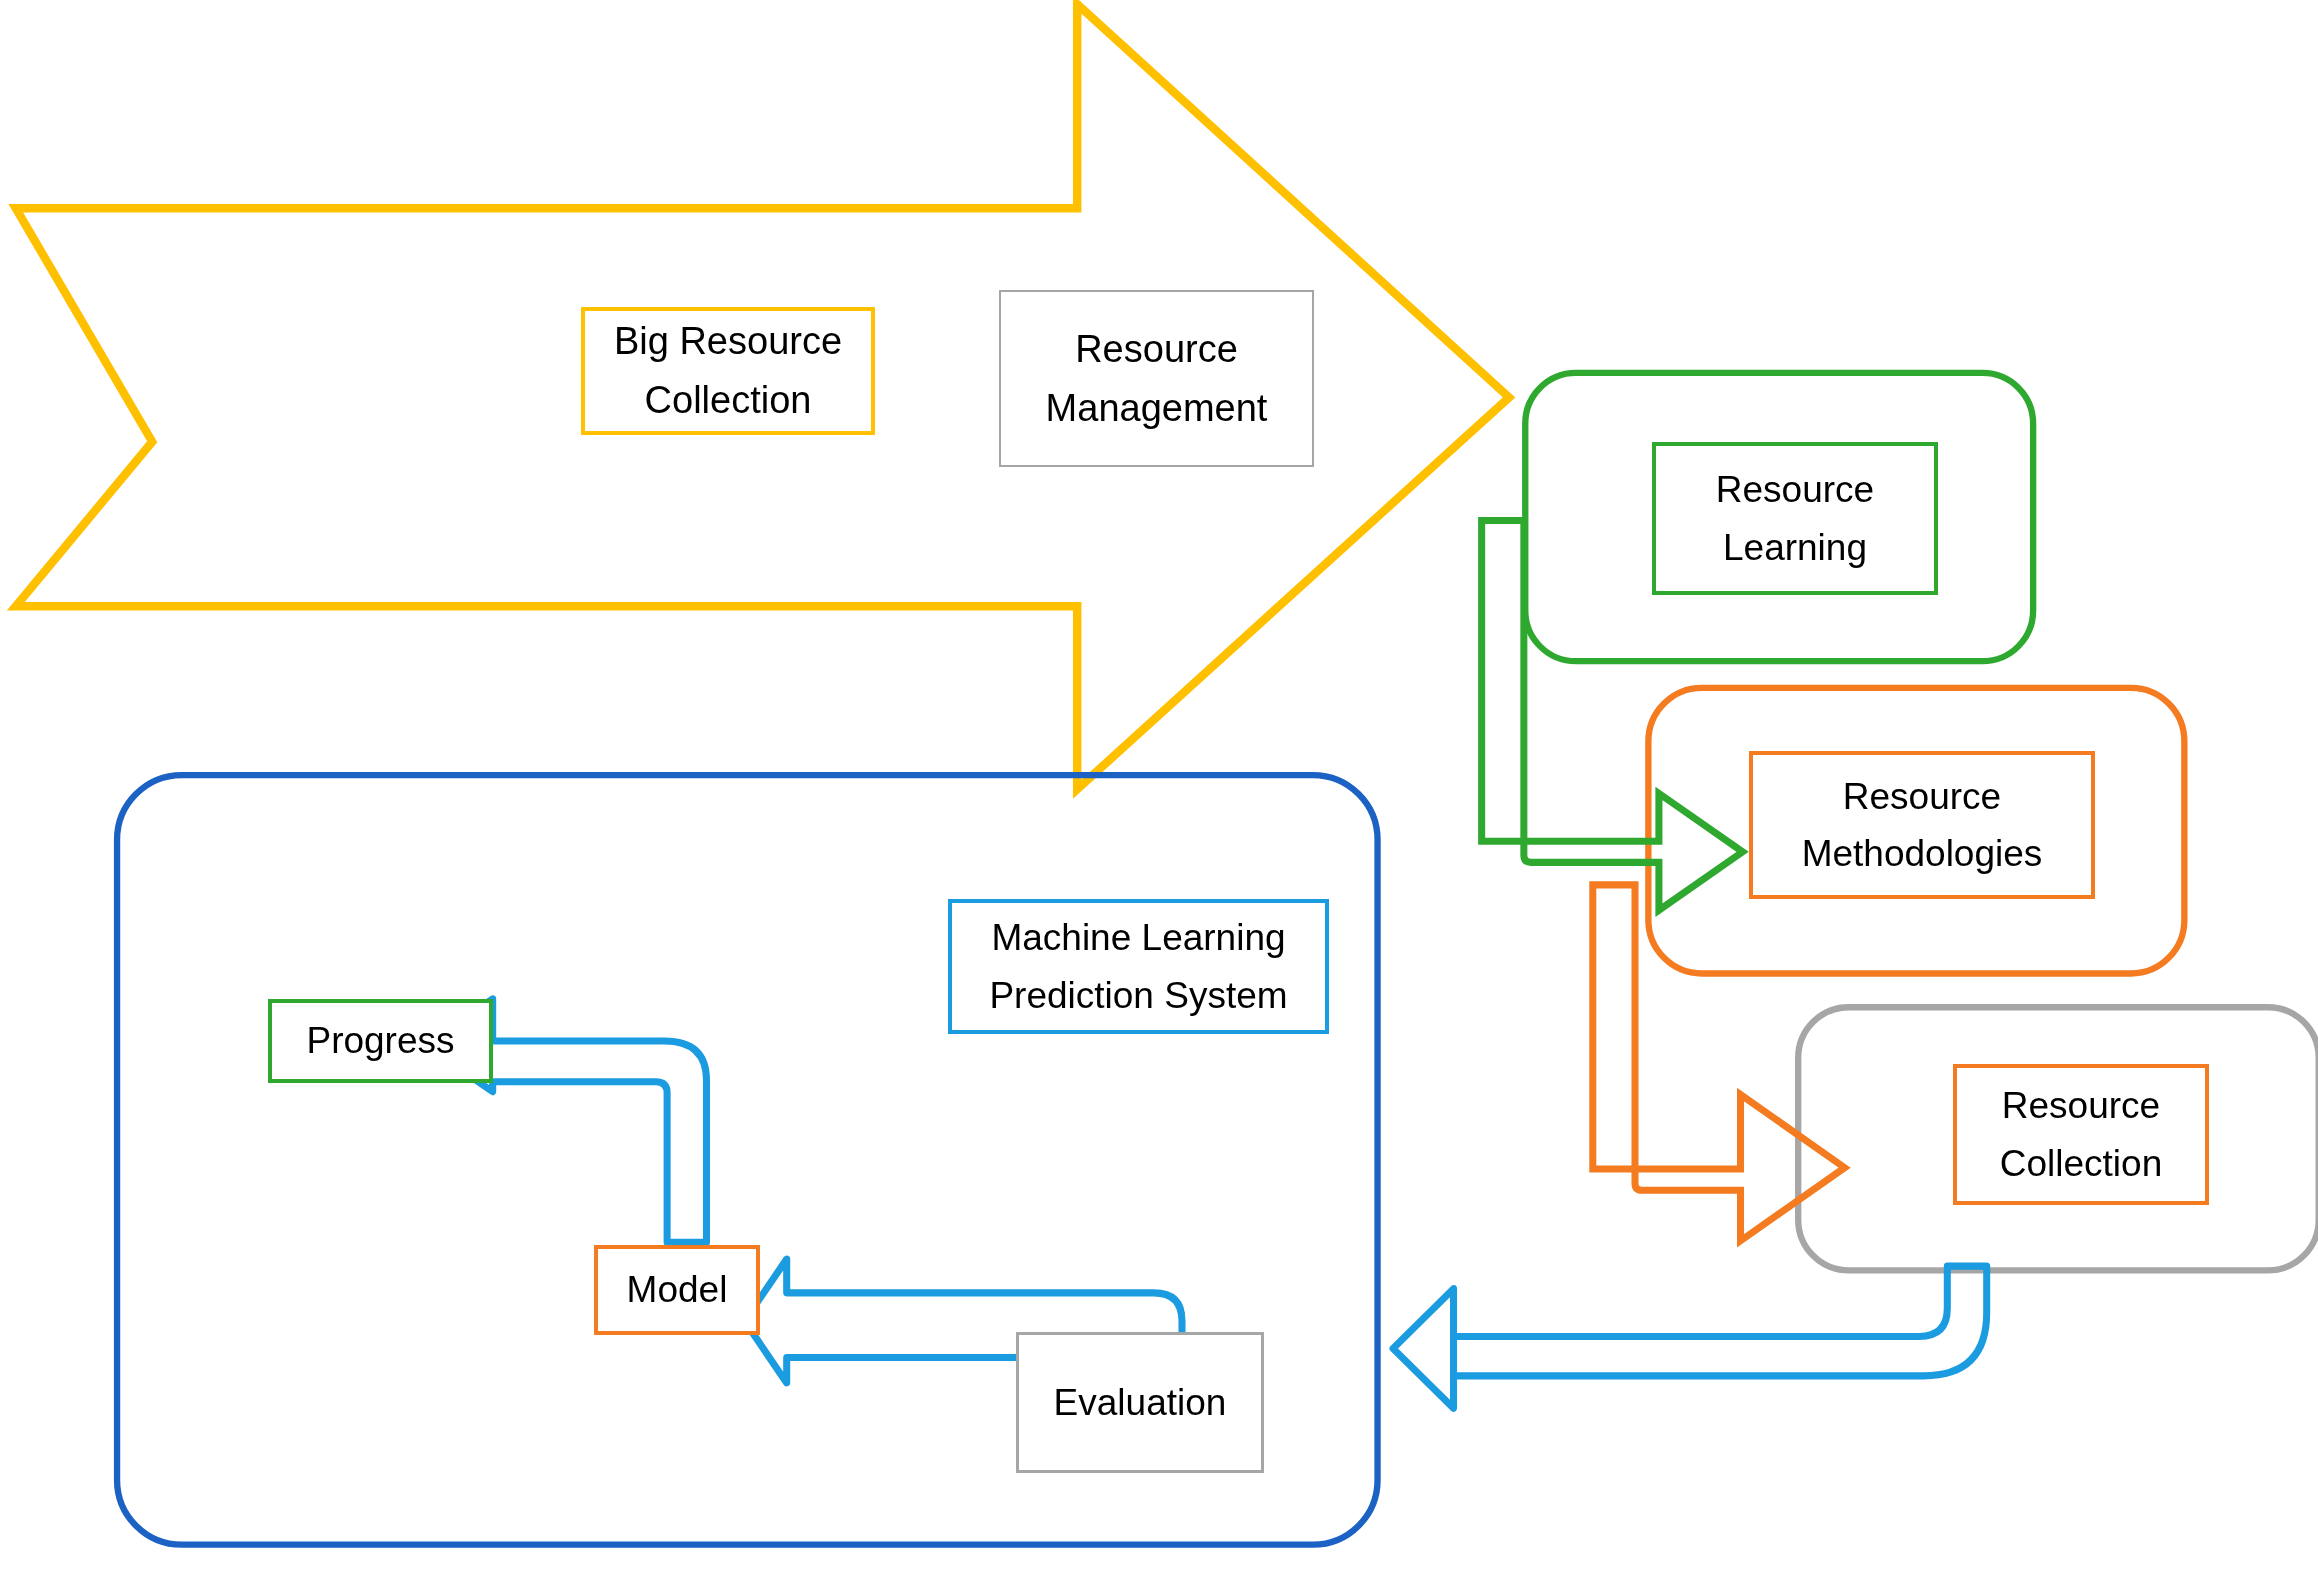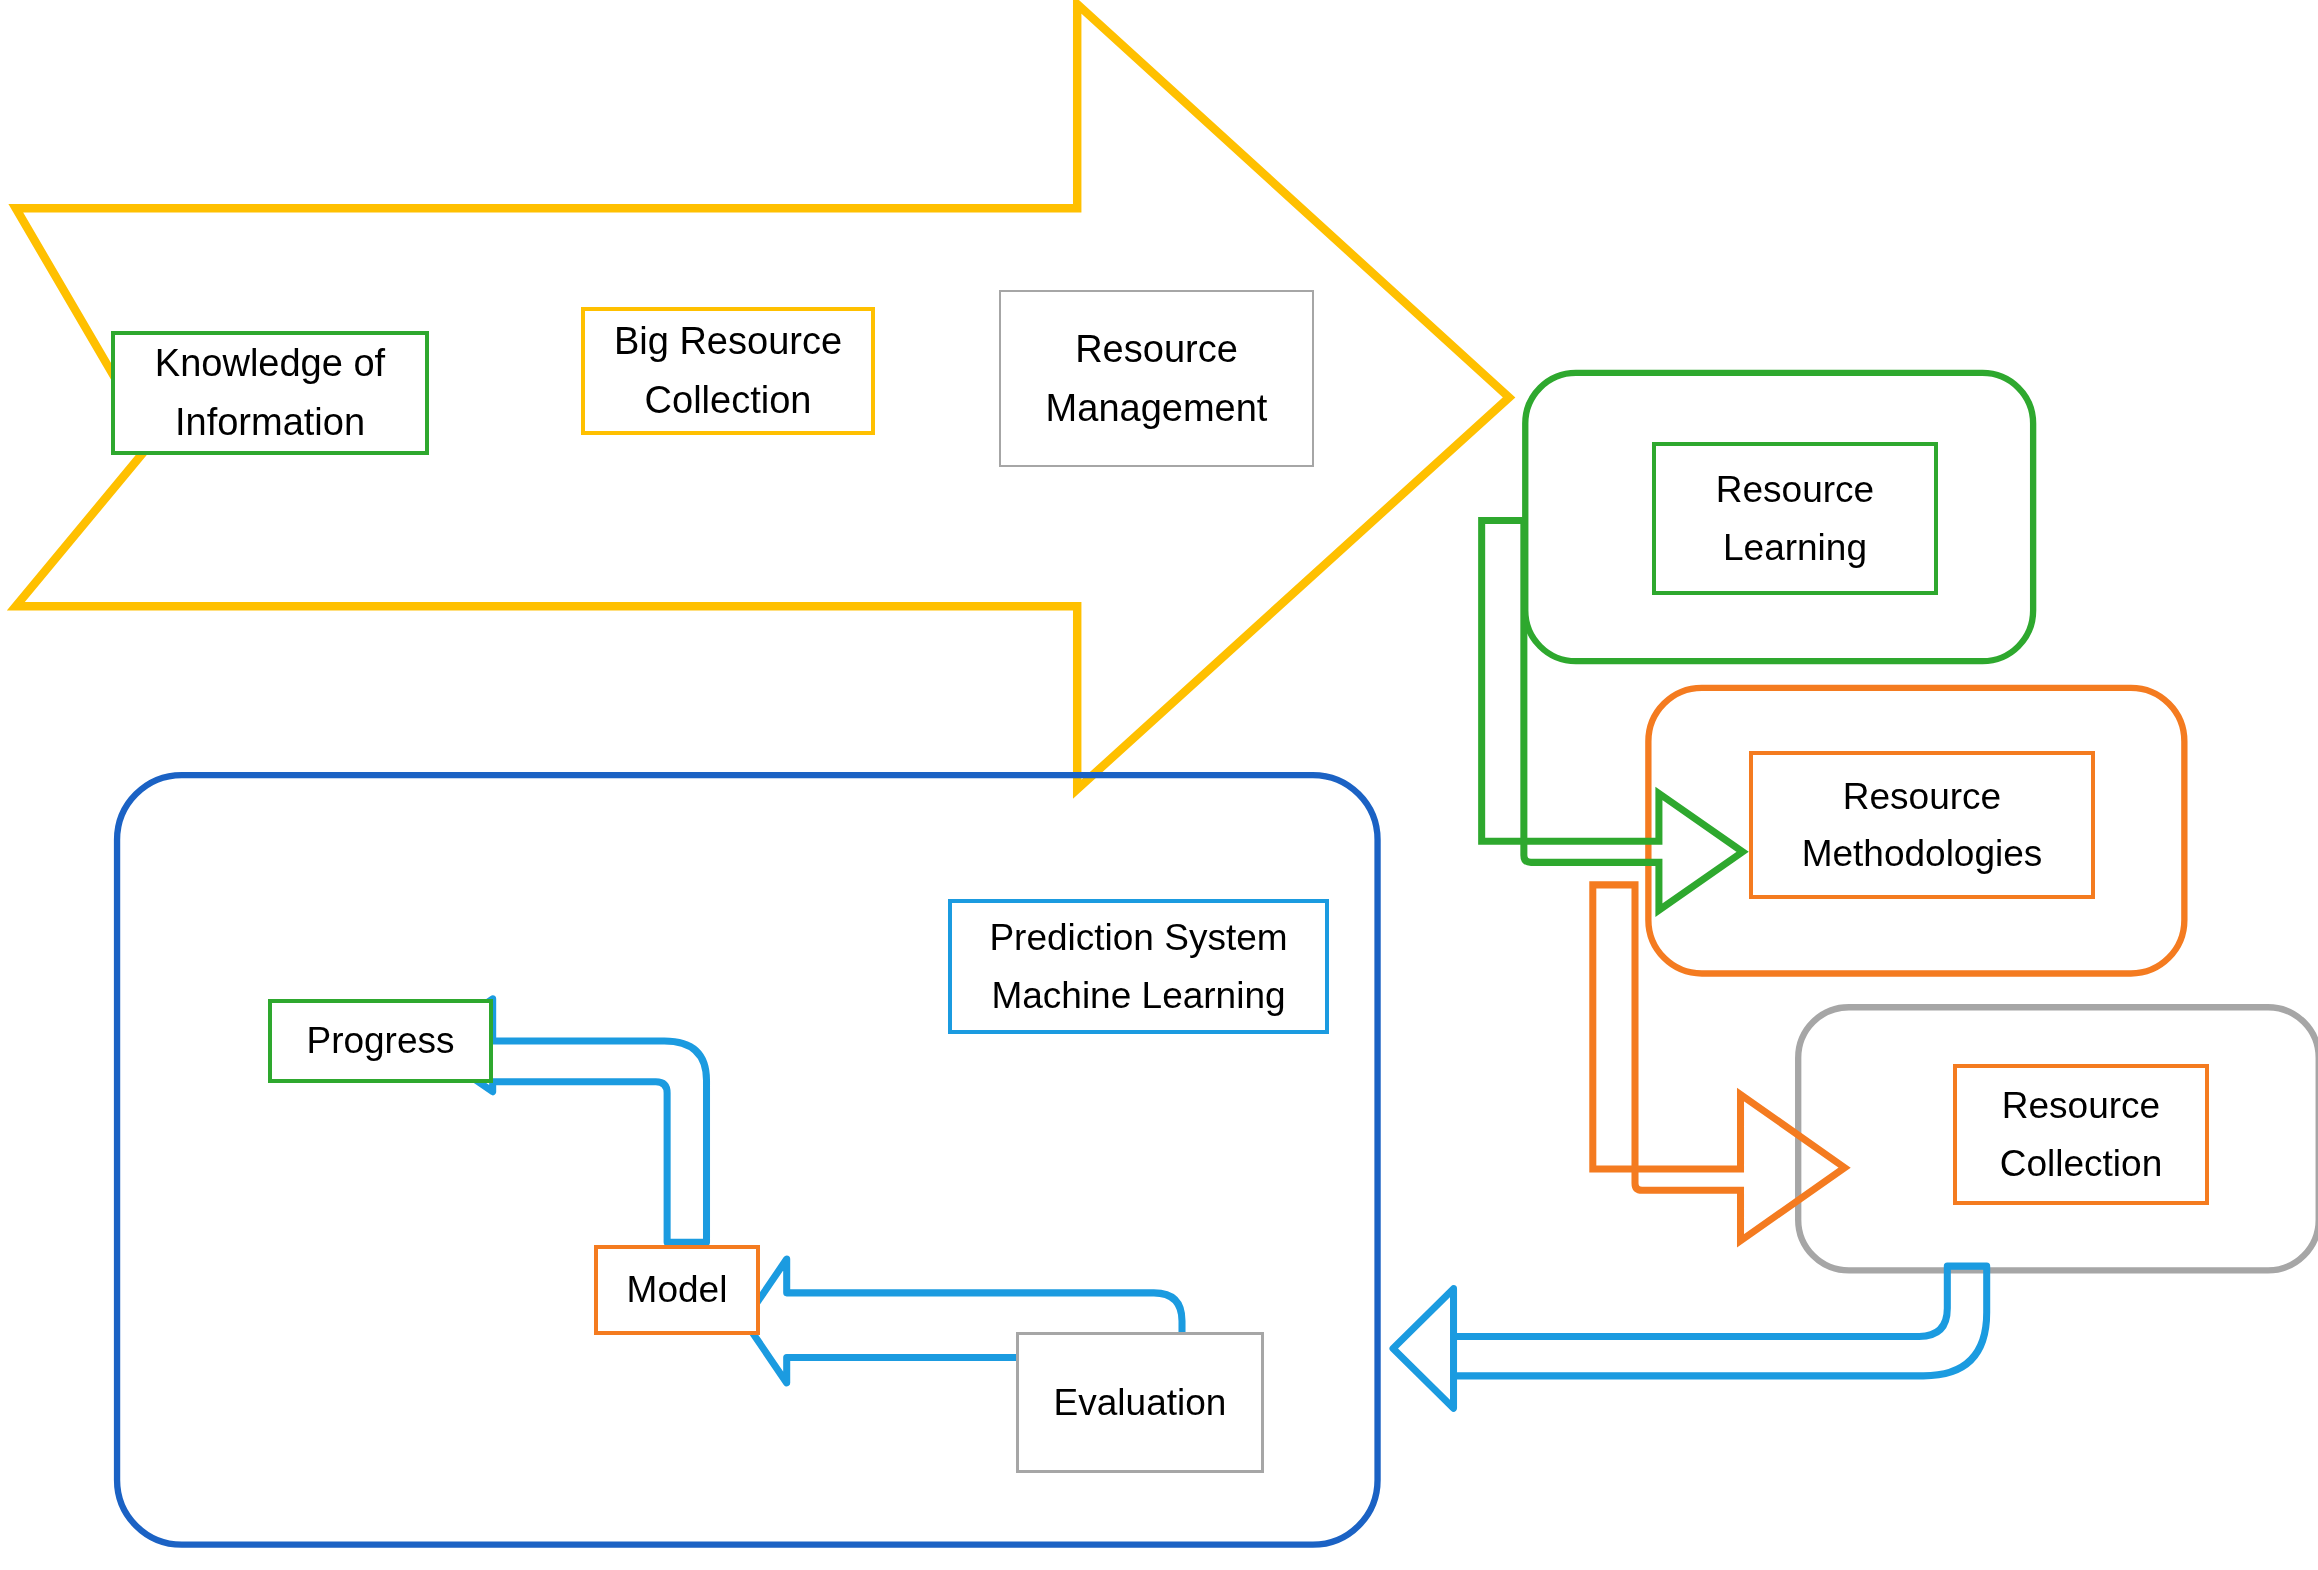--- a/index.html
+++ b/index.html
@@ -172,24 +172,20 @@
              L 1118 1790
              L 1058 1878
              L 1118 1966
              L 1118 1930
              L 1612 1930
              Q 1624 1930 1624 1942
              L 1624 1984
              Z" fill="none" stroke="#1B9BE0" stroke-width="10" stroke-linejoin="round"></path>
   </svg>
 
-  <div class="node-box" id="box-knowledge-of-information">
-    <span class="line">Knowledge of</span>
-    <span class="line">Information</span>
-  </div>
 
   <div class="node-box" id="box-big-resource-collection">
     <span class="line">Big Resource</span>
     <span class="line">Collection</span>
   </div>
 
   <div class="node-box" id="box-resource-management">
     <span class="line">Resource</span>
     <span class="line">Management</span>
   </div>
@@ -203,22 +199,22 @@
     <span class="line">Resource</span>
     <span class="line">Methodologies</span>
   </div>
 
   <div class="node-box" id="box-resource-collection">
     <span class="line">Resource</span>
     <span class="line">Collection</span>
   </div>
 
   <div class="node-box" id="box-ml-prediction-system">
+    <span class="line">Machine Learning</span>
     <span class="line">Prediction System</span>
-    <span class="line">Machine Learning</span>
   </div>
 
   <div class="node-box" id="box-progress">
     <span class="line">Progress</span>
   </div>
 
   <div class="node-box" id="box-model">
     <span class="line">Model</span>
   </div>
 

